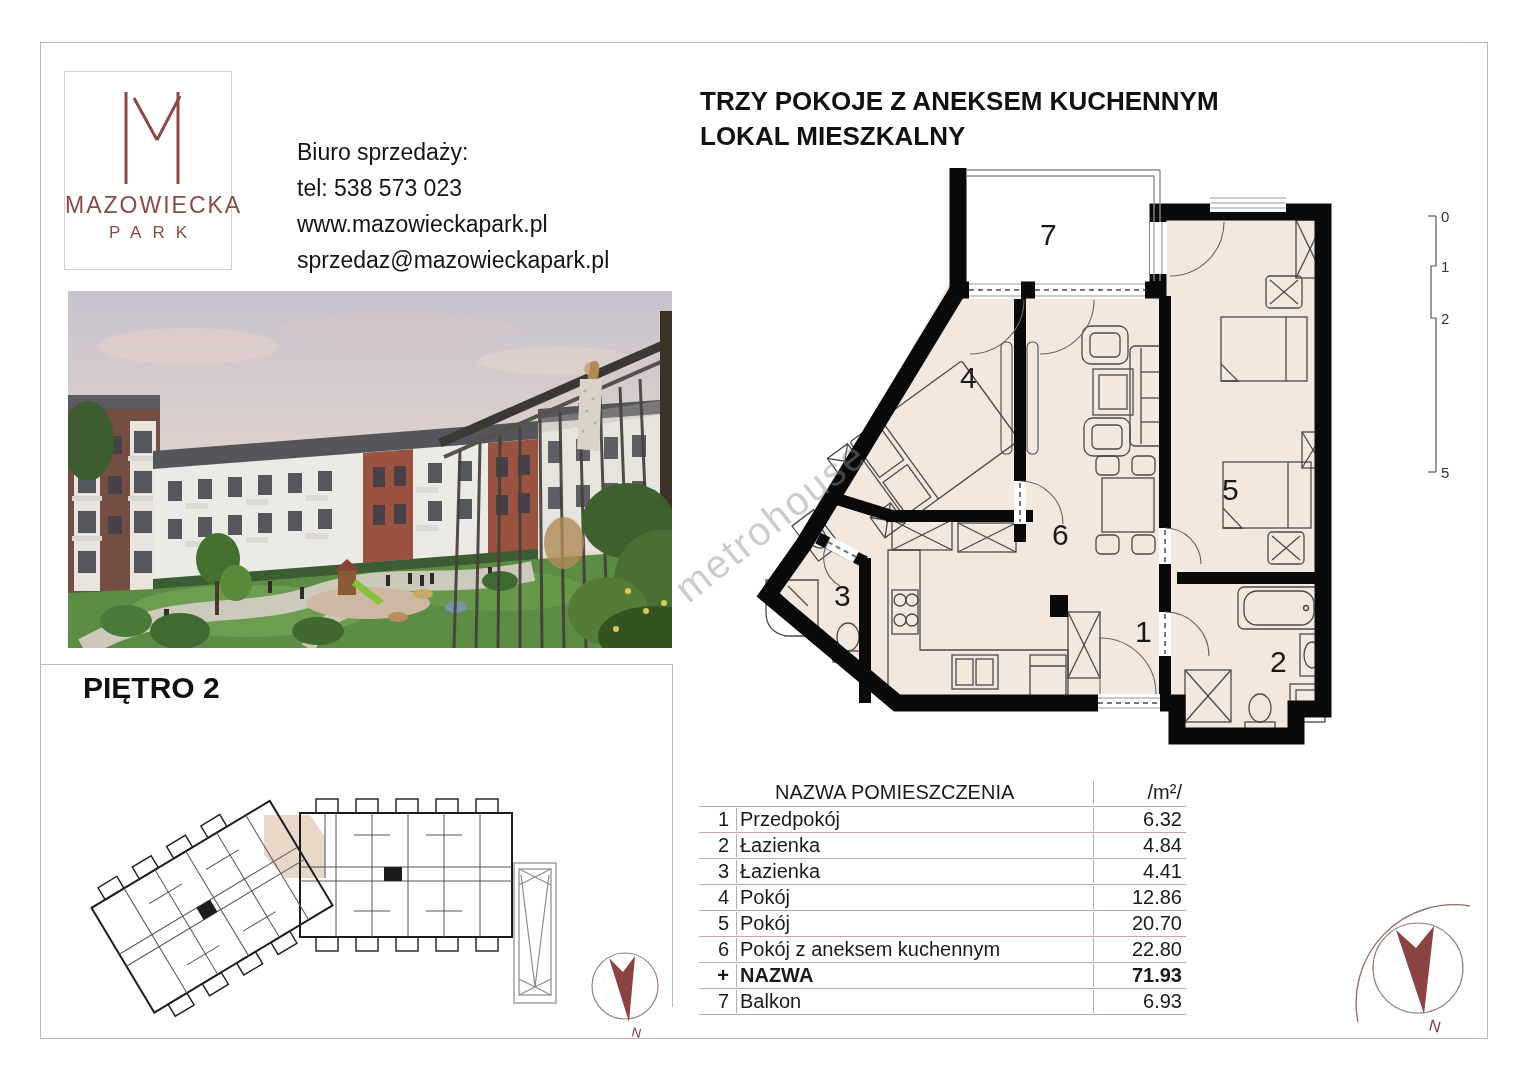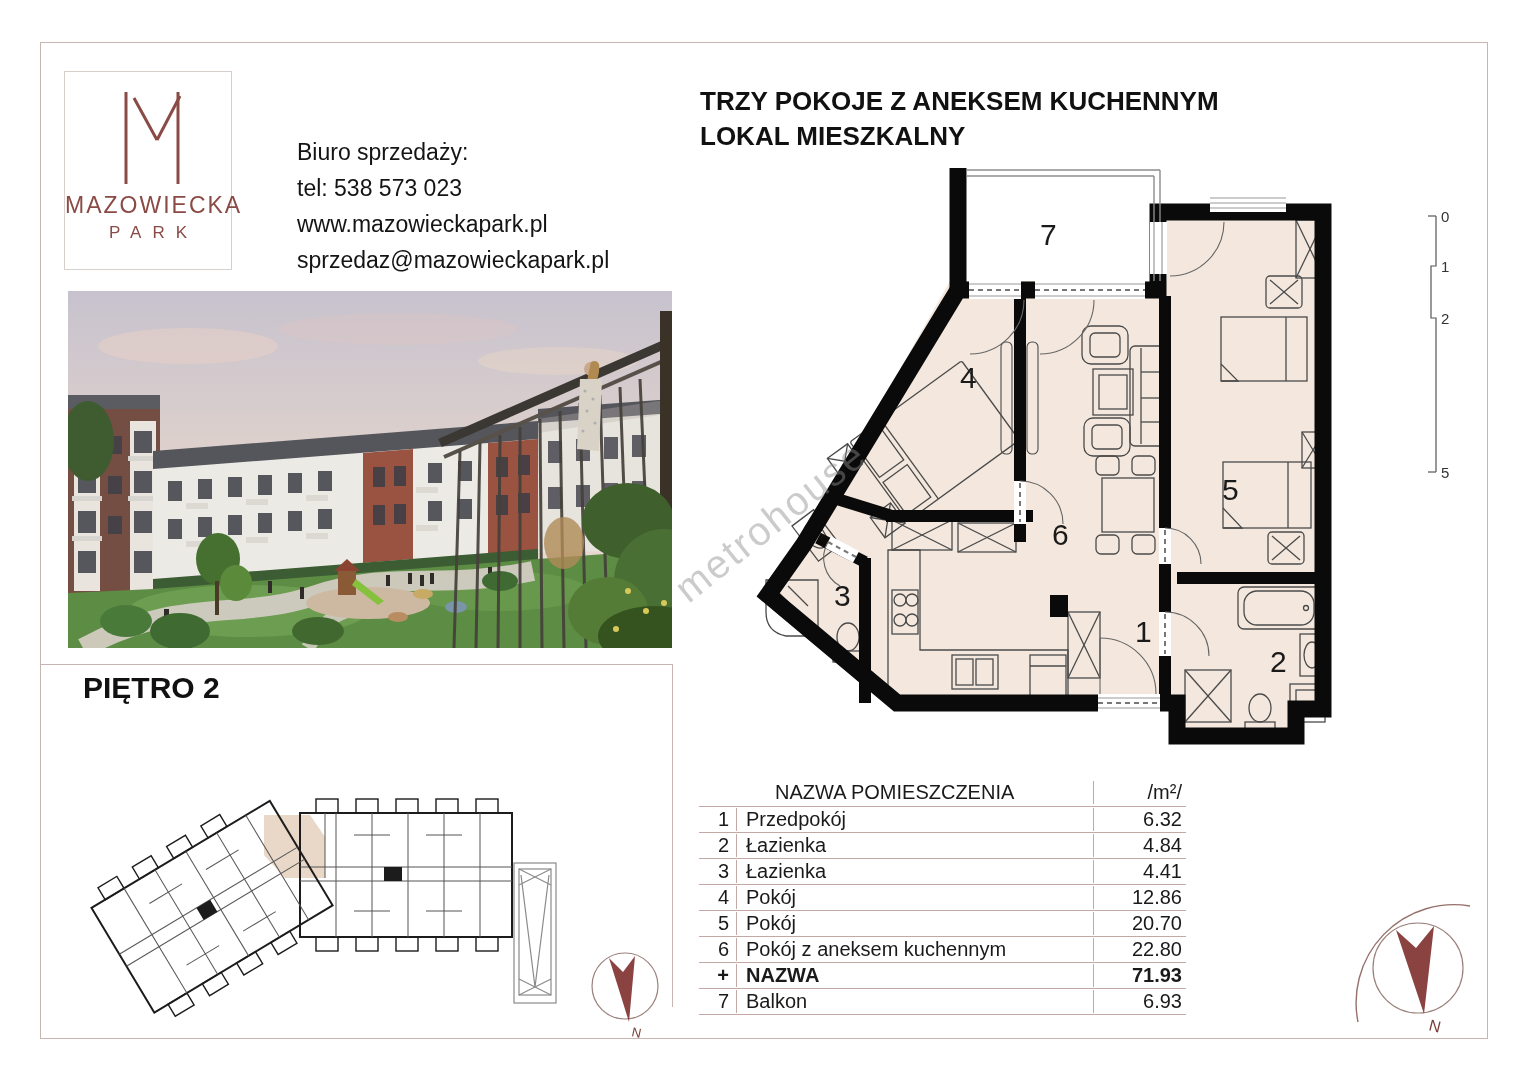--- a/index.html
+++ b/index.html
@@ -29,21 +29,21 @@
   .scalebar{left:1408px;top:200px;width:60px;height:292px;}
   .compass-big{left:1350px;top:900px;width:140px;height:140px;}
   .watermark{left:666px;top:576px;font-size:40px;letter-spacing:2px;color:#8e8e8e;opacity:.45;
              transform:rotate(-38.5deg);transform-origin:0 0;pointer-events:none;z-index:5;}
   
   .table{left:699px;top:779px;width:487px;font-size:20px;}
   .t-row{display:flex;align-items:center;height:25px;border-top:1px solid #c2a9a4;}
   .t-row.t-head{border-top:none;height:27px;}
   .t-row:last-child{border-bottom:1px solid #c2a9a4;}
   .t-no{width:30px;text-align:right;padding-right:7px;flex:none;}
-  .t-name{flex:1;border-left:1px solid #c2a9a4;padding-left:9px;}
+  .t-name{flex:1;border-left:1px solid #c2a9a4;padding-left:3px;}
   .t-head .t-name{border-left:none;padding-left:39px;}
   .t-area{width:88px;text-align:right;border-left:1px solid #c2a9a4;padding-right:4px;flex:none;}
   .t-head .t-area{border-left:1px solid #c2a9a4;}
   .t-row.bold .t-name,.t-row.bold .t-area,.t-row.bold .t-no{font-weight:700;}
   svg text{font-family:"Liberation Sans","DejaVu Sans",sans-serif;}
 </style>
 </head>
 <body>
 
 <div class="page">

